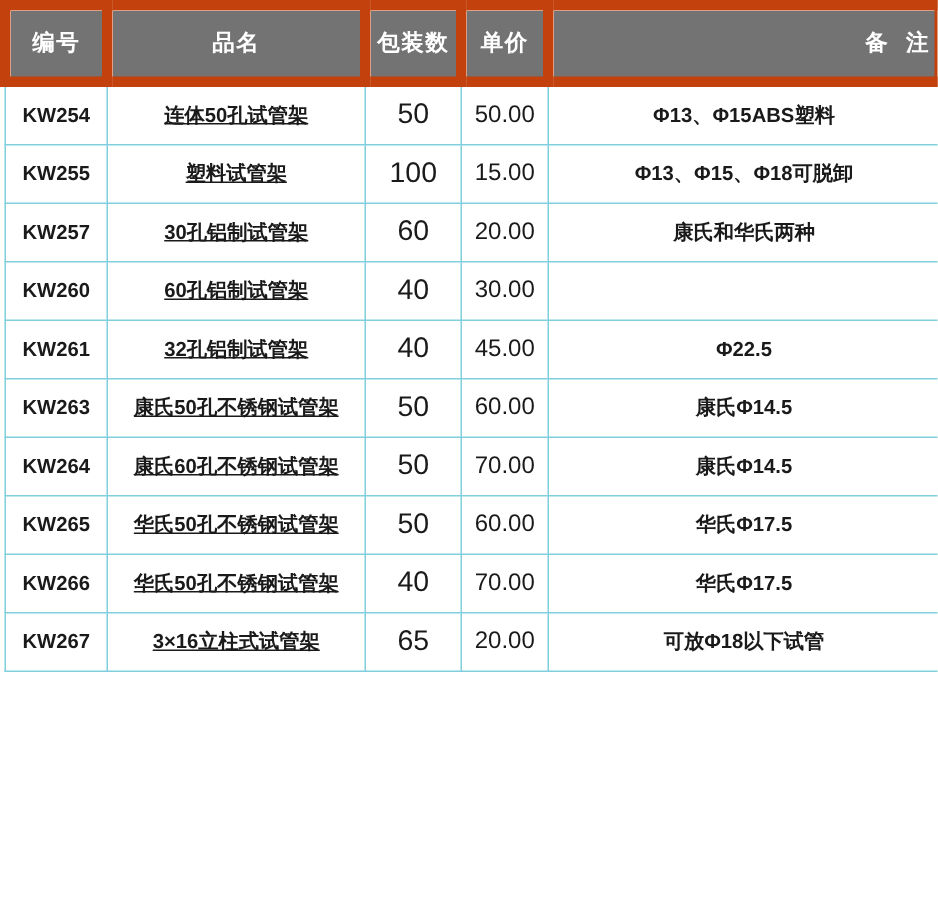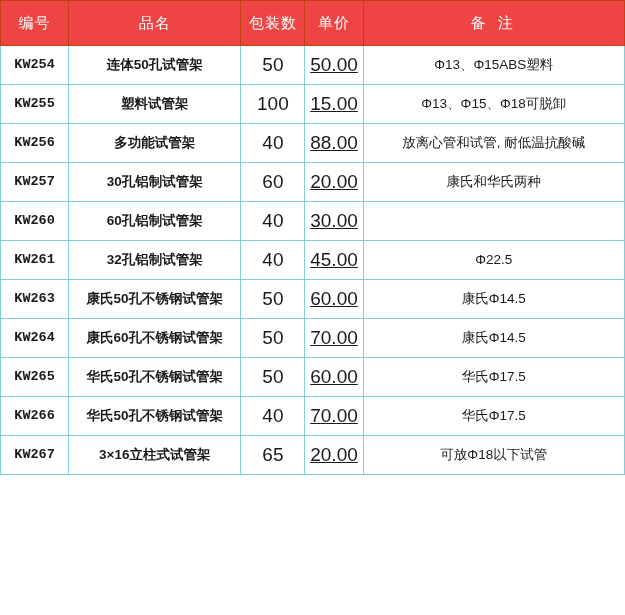--- a/index.html
+++ b/index.html
@@ -25,45 +25,46 @@
     vertical-align: middle;
     font-size: 13.5px;
     color: #1a1a1a;
     padding: 0;
     height: 38px;
     line-height: 1.15;
     overflow: hidden;
     white-space: nowrap;
   }
   .product-table thead th {
-    background: #ef4444;
+    background: #737373;
     color: #ffffff;
-    font-weight: normal;
+    font-weight: bold;
     font-size: 15px;
     height: 44px;
-    border: 1px solid #c2410c;
+    border: 7px solid #c2410c;
     letter-spacing: 1px;
   }
   .product-table thead th.remark-head {
     letter-spacing: 4px;
+    text-align: right;
   }
   .product-table tbody tr td {
     background: #ffffff;
   }
   .col-code   { width: 68px; }
   .col-name   { width: 172px; }
   .col-pack   { width: 64px; }
   .col-price  { width: 58px; }
   .col-remark { width: 261px; }
 
-  td.c-code   { font-weight: bold; font-size: 13.5px; font-family: Liberation Mono, monospace; }
-  td.c-name   { font-weight: bold; font-size: 13.5px; }
+  td.c-code   { font-weight: bold; font-size: 13.5px; }
+  td.c-name   { font-weight: bold; font-size: 13.5px; text-decoration: underline; }
   td.c-pack   { font-size: 19px; }
-  td.c-price  { font-size: 19px; text-decoration: underline; }
-  td.c-remark { font-weight: normal; font-size: 13.5px; }
+  td.c-price  { font-size: 16px; }
+  td.c-remark { font-weight: bold; font-size: 13.5px; }
 </style>
 </head>
 <body>
 
 <table class="product-table">
   <colgroup>
     <col class="col-code">
     <col class="col-name">
     <col class="col-pack">
     <col class="col-price">
@@ -85,27 +86,20 @@
       <td class="c-pack">50</td>
       <td class="c-price">50.00</td>
       <td class="c-remark">Φ13、Φ15ABS塑料</td>
     </tr>
     <tr>
       <td class="c-code">KW255</td>
       <td class="c-name">塑料试管架</td>
       <td class="c-pack">100</td>
       <td class="c-price">15.00</td>
       <td class="c-remark">Φ13、Φ15、Φ18可脱卸</td>
-    </tr>
-    <tr>
-      <td class="c-code">KW256</td>
-      <td class="c-name">多功能试管架</td>
-      <td class="c-pack">40</td>
-      <td class="c-price">88.00</td>
-      <td class="c-remark">放离心管和试管, 耐低温抗酸碱</td>
     </tr>
     <tr>
       <td class="c-code">KW257</td>
       <td class="c-name">30孔铝制试管架</td>
       <td class="c-pack">60</td>
       <td class="c-price">20.00</td>
       <td class="c-remark">康氏和华氏两种</td>
     </tr>
     <tr>
       <td class="c-code">KW260</td>

